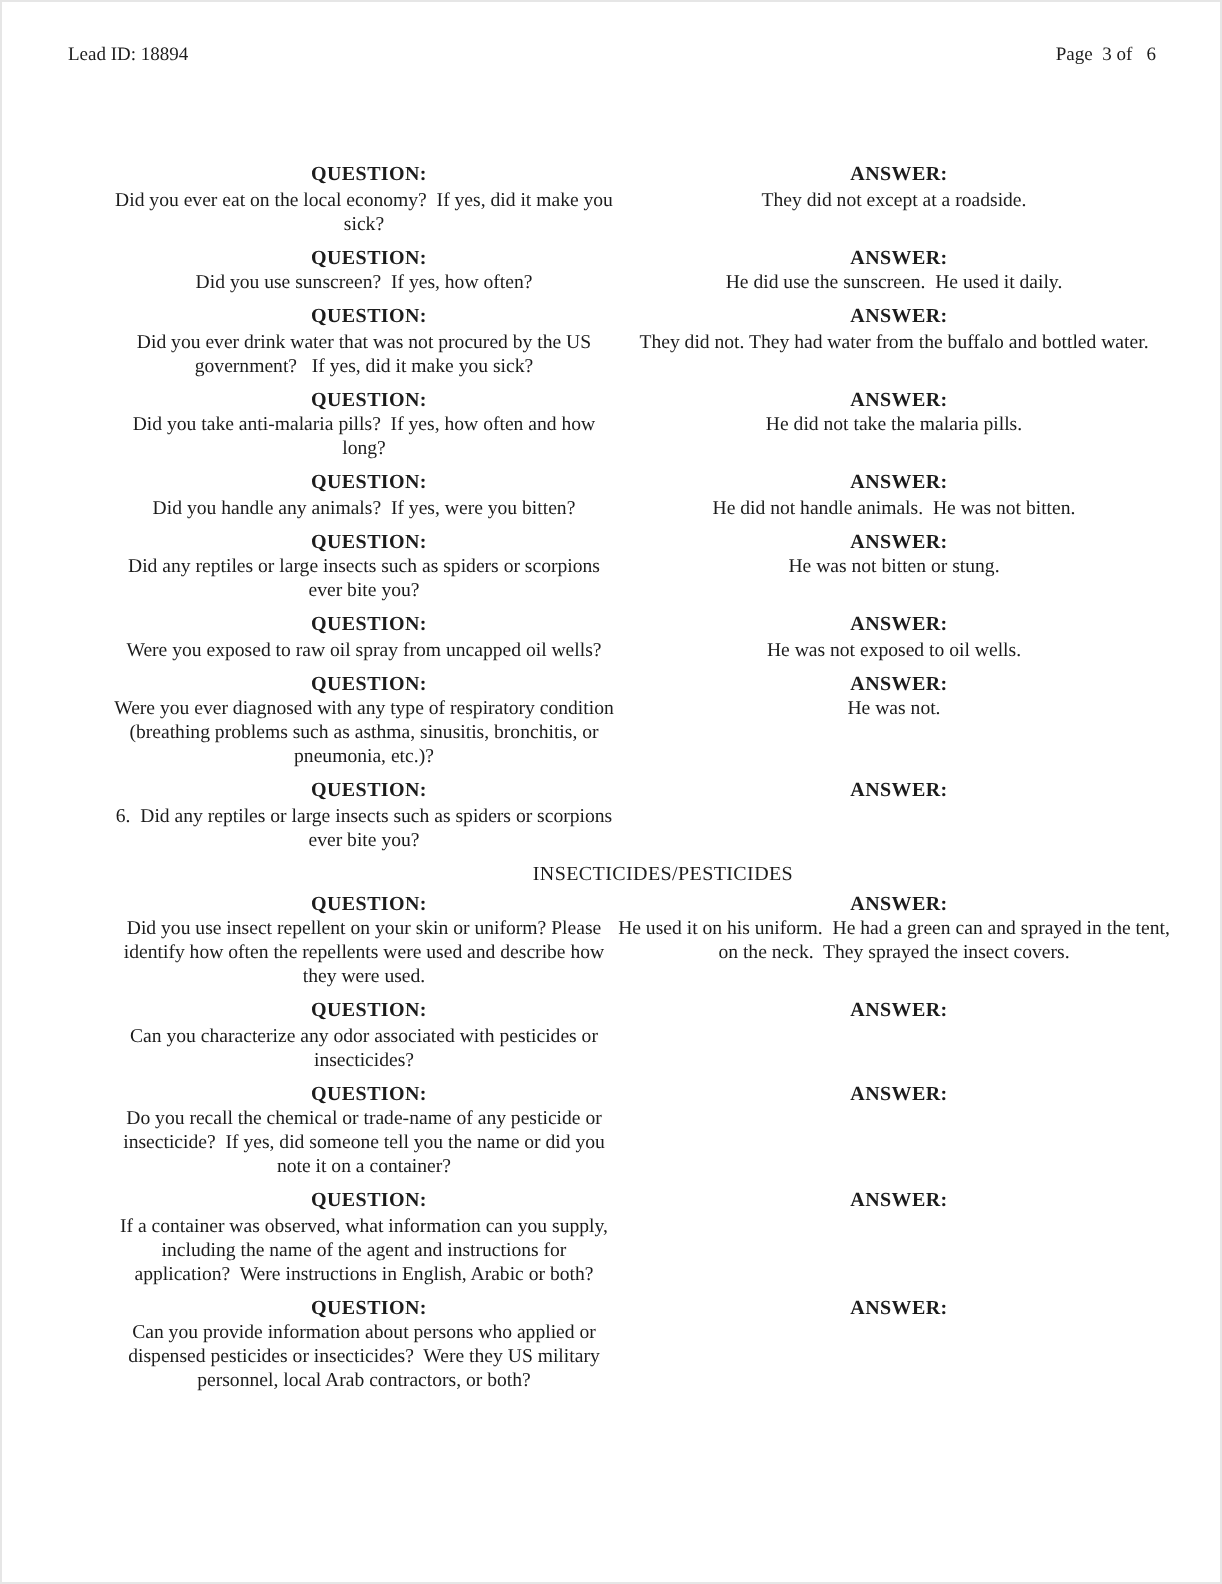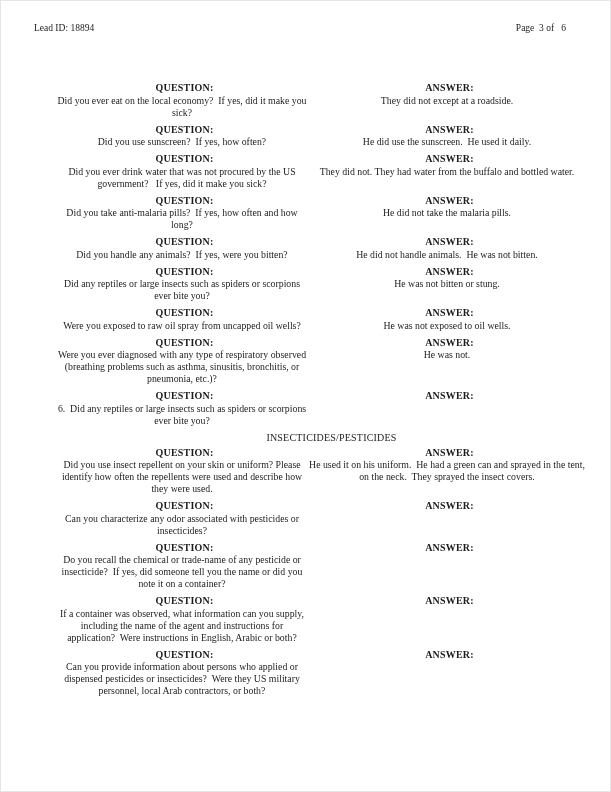--- a/index.html
+++ b/index.html
@@ -14,21 +14,21 @@
     box-sizing: border-box;
     background: #ffffff;
     border: 1px solid #e6e6e6;
     font-family: "Liberation Serif", serif;
     color: #1c1c1c;
     overflow: hidden;
   }
   .page-header {
     display: flex;
     justify-content: space-between;
-    padding: 22px 44px 0 33px;
+    padding: 22px 32px 0 33px;
     font-size: 9.5px;
     line-height: 11px;
   }
   .pre { white-space: pre; }
   .content {
     margin-top: 48px;
     text-align: center;
   }
   .qa-row {
     display: flex;
@@ -149,21 +149,21 @@
       </div>
       <div class="a-col">
         <div class="qa-label">ANSWER:</div>
         <div class="qa-text">He was not exposed to oil wells.</div>
       </div>
     </div>
 
     <div class="qa-row">
       <div class="q-col">
         <div class="qa-label">QUESTION:</div>
-        <div class="qa-text">Were you ever diagnosed with any type of respiratory observed (breathing problems such as asthma, sinusitis, bronchitis, or pneumonia, etc.)?</div>
+        <div class="qa-text">Were you ever diagnosed with any type of respiratory condition (breathing problems such as asthma, sinusitis, bronchitis, or pneumonia, etc.)?</div>
       </div>
       <div class="a-col">
         <div class="qa-label">ANSWER:</div>
         <div class="qa-text">He was not.</div>
       </div>
     </div>
 
     <div class="qa-row">
       <div class="q-col">
         <div class="qa-label">QUESTION:</div>

